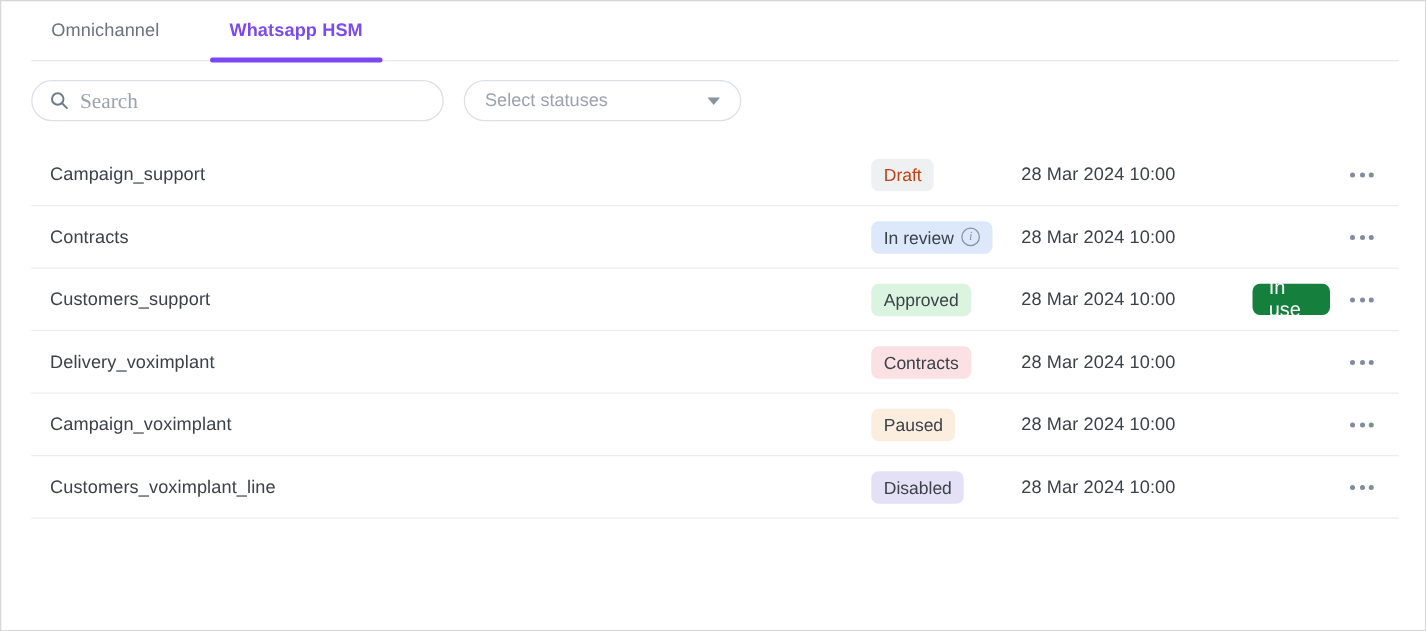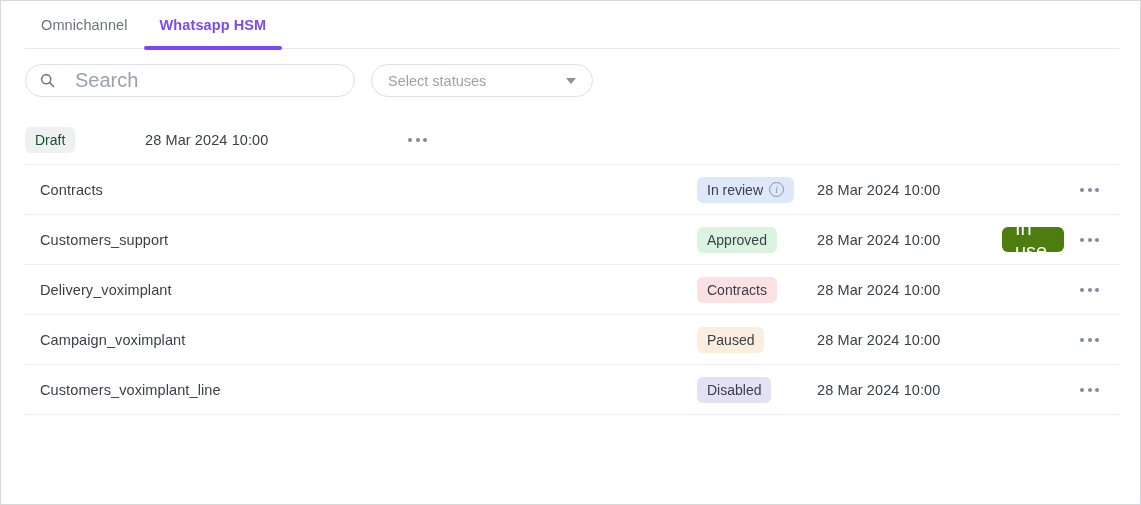--- a/index.html
+++ b/index.html
@@ -23,20 +23,21 @@
   
   .tabs-bar {
     position: absolute;
     left: 24px;
     top: 0;
     width: 1094px;
     height: 48px;
     display: flex;
     align-items: flex-start;
     border-bottom: 1px solid #e8e8ed;
+    gap: 24px;
   }
   .tab {
     position: relative;
     height: 47px;
     display: flex;
     align-items: center;
     padding: 0 16px;
     font-size: 14.5px;
     letter-spacing: .1px;
     color: #6c7280;
@@ -78,26 +79,25 @@
     display: flex;
     align-items: center;
     padding: 0 14px;
     background: #fff;
     gap: 9px;
   }
   .search-box svg { display: block; flex: 0 0 auto; }
   .search-input {
     border: none;
     outline: none;
-    font-size: 20px;
+    font-size: 17px;
     color: #3c4149;
     background: transparent;
     width: 100%;
-    font-family: Liberation Sans, sans-serif;
-    margin-left: 11px;
+    font-family: Liberation Serif, serif;
   }
   .search-input::placeholder { color: #9aa2af; opacity: 1; }
 
   .status-select {
     width: 222px;
     height: 33px;
     border: 1px solid #dcdfe4;
     border-radius: 17px;
     display: flex;
     align-items: center;
@@ -179,21 +179,21 @@
   .badge {
     display: inline-flex;
     align-items: center;
     gap: 6px;
     height: 26px;
     padding: 0 10px;
     border-radius: 6px;
     font-size: 14px;
     white-space: nowrap;
   }
-  .badge.draft     { background: #eef0f2; color: #14532d; }
+  .badge.draft     { background: #eef0f2; color: #c2410c; }
   .badge.inreview  { background: #dde8fb; color: #3b4049; }
   .badge.approved  { background: #dbf4df; color: #3b4049; }
   .badge.rejected  { background: #fbe0e4; color: #3b4049; }
   .badge.paused    { background: #fceede; color: #3b4049; }
   .badge.disabled  { background: #e4e0f5; color: #3b4049; justify-content: center; }
 
   .info-icon {
     width: 15px; height: 15px;
     border-radius: 50%;
     border: 1.4px solid #8a93a4;
@@ -206,23 +206,23 @@
     display: inline-flex;
     align-items: center;
     justify-content: center;
     flex: 0 0 auto;
   }
 
   .inuse-pill {
     height: 25px;
     padding: 12px 13px;
     border-radius: 6px;
-    background: #4d7c0f;
+    background: #15803d;
     color: #ffffff;
-    font-size: 20px;
+    font-size: 16px;
     display: inline-flex;
     align-items: center;
   }
 
   .kebab {
     display: inline-flex;
     gap: 3.5px;
     align-items: center;
     cursor: pointer;
     padding: 6px 2px;
@@ -258,20 +258,21 @@
     <div class="status-select">
       <span class="placeholder">Select statuses</span>
       <span class="caret"></span>
     </div>
   </div>
 
   <div class="table">
 
     <div id="tbody">
         <div class="trow">
+          <div class="col-name"><span class="cell-name">Campaign_support</span></div>
           <div class="col-status"><span class="badge draft">
               <span>Draft</span>
             </span></div>
           <div class="col-created"><span class="cell-created">28 Mar 2024 10:00</span></div>
           <div class="col-actions">
             <span class="kebab">
               <span></span>
               <span></span>
               <span></span>
             </span>

